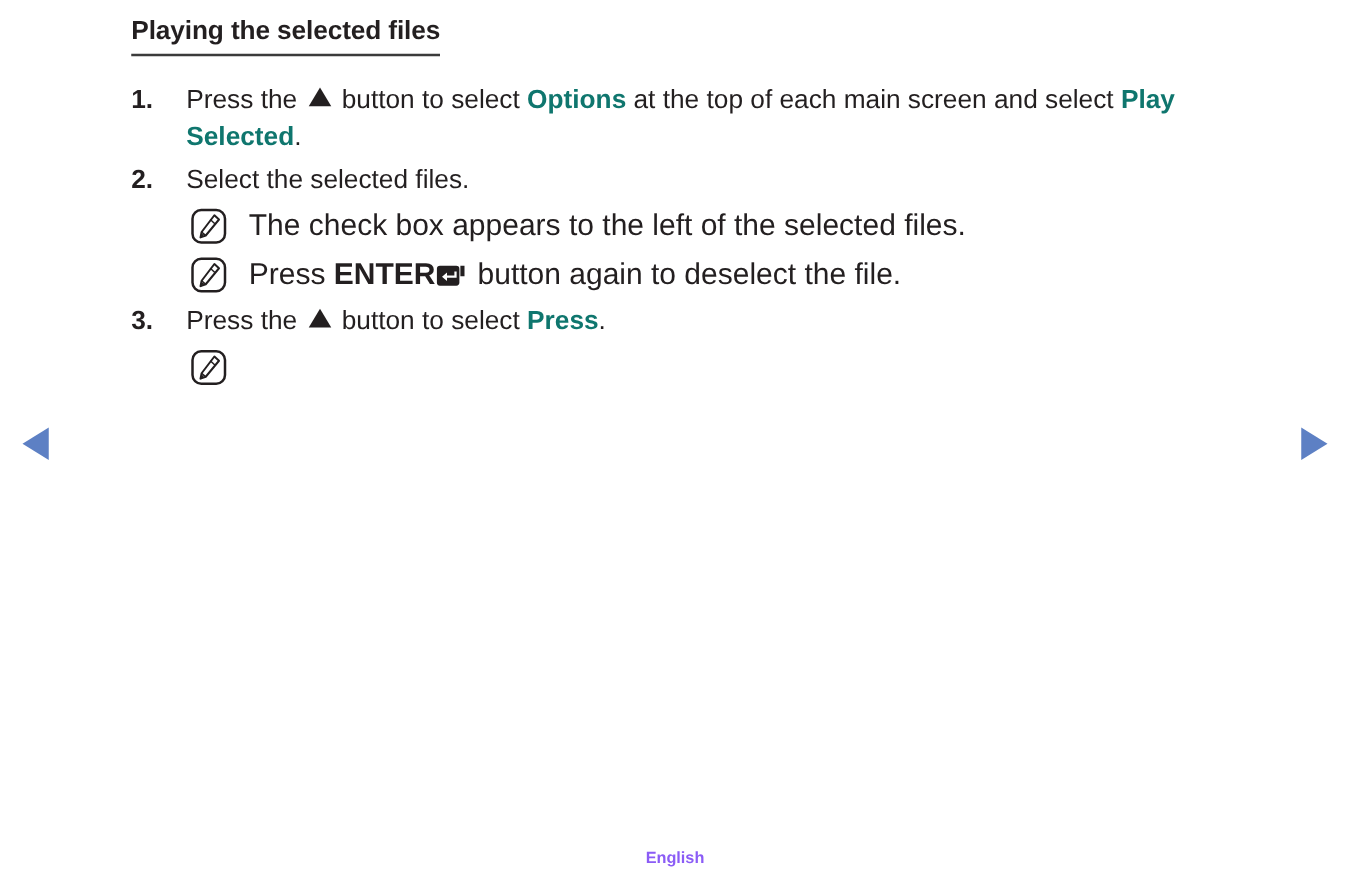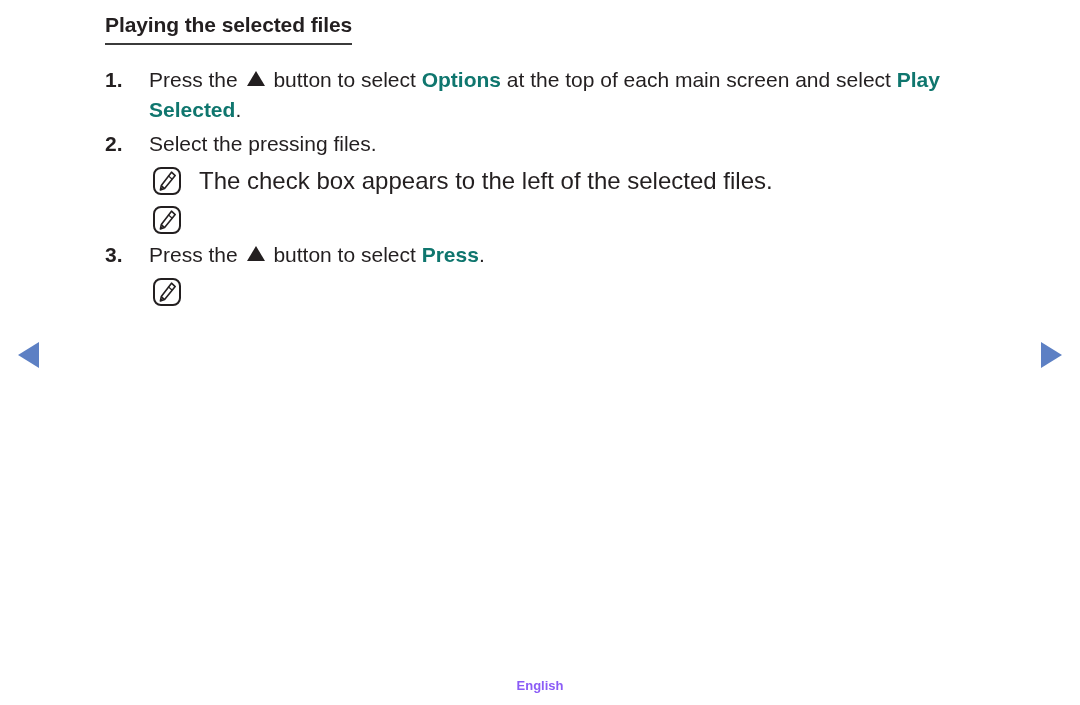--- a/index.html
+++ b/index.html
@@ -181,21 +181,21 @@
       <li class="step">
         <span class="step-num">1.</span>
         <span class="step-body">
           <span>Press the </span><span class="tri-up"></span><span> button to select </span><span class="hl">Options</span><span> at the top of each main screen and select </span><span class="hl">Play Selected</span><span>.</span>
         </span>
       </li>
 
       <li class="step">
         <span class="step-num">2.</span>
         <span class="step-body">
-          <span>Select the pressing files.</span>
+          <span>Select the selected files.</span>
         </span>
       </li>
 
       <li>
         <ul class="notes">
           <li class="note">
             <span class="note-icon">
               <svg width="30" height="30" viewBox="0 0 30 30" aria-hidden="true">
                 <rect x="2" y="2" width="26" height="26" rx="7" ry="7" fill="#ffffff" stroke="#231f20" stroke-width="2"></rect>
                 <path d="M19.5 6.2 L23.2 9.6 L12.6 22.4 L8.4 23.9 L9.3 19.6 Z" fill="#ffffff" stroke="#231f20" stroke-width="1.6" stroke-linejoin="round"></path>
@@ -212,20 +212,27 @@
           <li class="note">
             <span class="note-icon">
               <svg width="30" height="30" viewBox="0 0 30 30" aria-hidden="true">
                 <rect x="2" y="2" width="26" height="26" rx="7" ry="7" fill="#ffffff" stroke="#231f20" stroke-width="2"></rect>
                 <path d="M19.5 6.2 L23.2 9.6 L12.6 22.4 L8.4 23.9 L9.3 19.6 Z" fill="#ffffff" stroke="#231f20" stroke-width="1.6" stroke-linejoin="round"></path>
                 <path d="M9.3 19.6 L12.6 22.4" stroke="#231f20" stroke-width="1.3"></path>
                 <path d="M8.4 23.9 L10.8 21.2" stroke="#231f20" stroke-width="1.3"></path>
                 <path d="M16.2 9.6 L19.9 13.0" stroke="#231f20" stroke-width="1.2"></path>
               </svg>
             </span>
+            <span class="note-text">
+              <span>Press </span><span class="b">ENTER</span><span class="enter-key"><svg width="24" height="19" viewBox="0 0 24 19" aria-hidden="true">
+                    <rect x="0.5" y="1.5" width="18" height="16" rx="2.5" ry="2.5" fill="#231f20"></rect>
+                    <path d="M14.5 6.2 L14.5 9.4 L8.6 9.4 L8.6 6.9 L4.6 10.3 L8.6 13.7 L8.6 11.2 L16.3 11.2 L16.3 6.2 Z" fill="#ffffff"></path>
+                    <path d="M19.3 1.5 L22.6 1.5 L22.6 10.0 L19.3 10.0 Z" fill="#231f20"></path>
+                  </svg></span><span> button again to deselect the file.</span>
+            </span>
           </li>
         </ul>
       </li>
 
       <li class="step">
         <span class="step-num">3.</span>
         <span class="step-body">
           <span>Press the </span><span class="tri-up"></span><span> button to select </span><span class="hl">Press</span><span>.</span>
         </span>
       </li>

